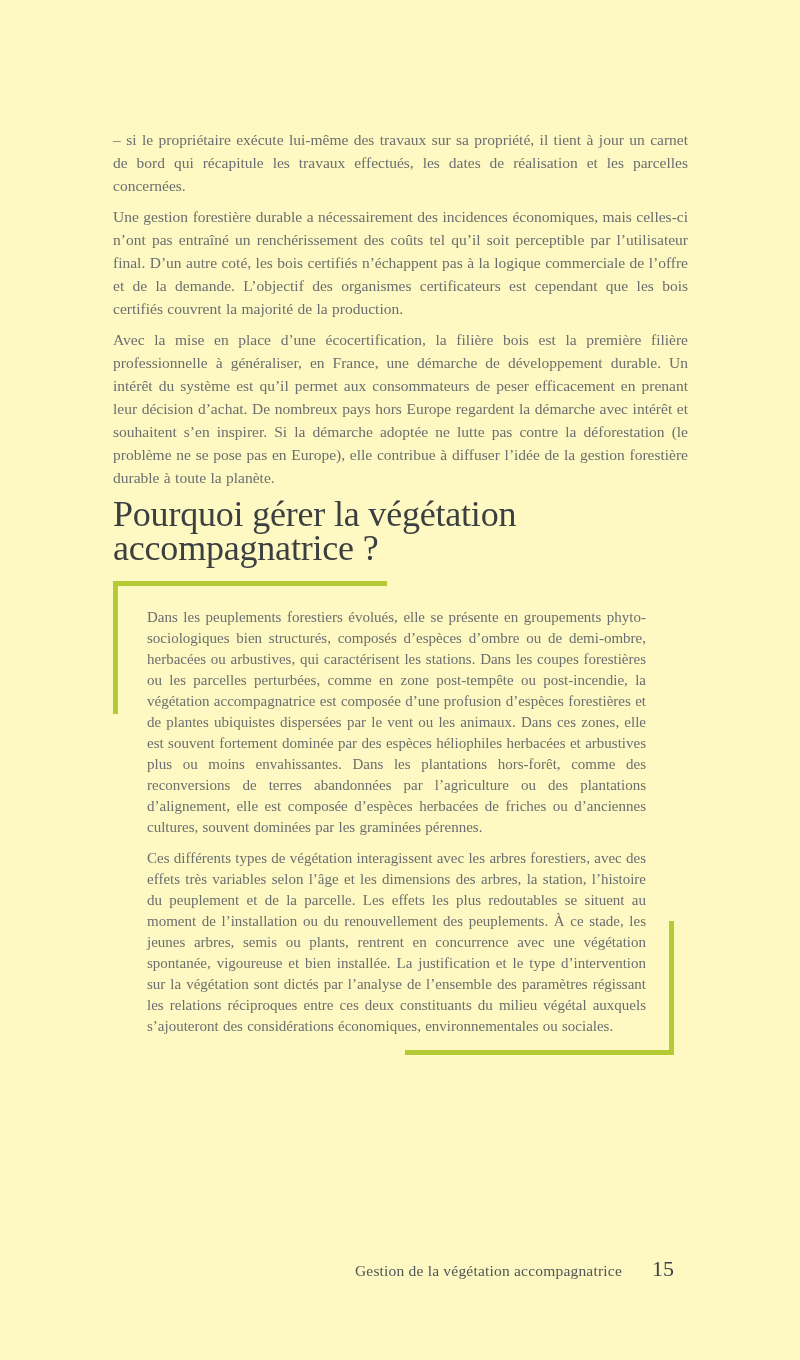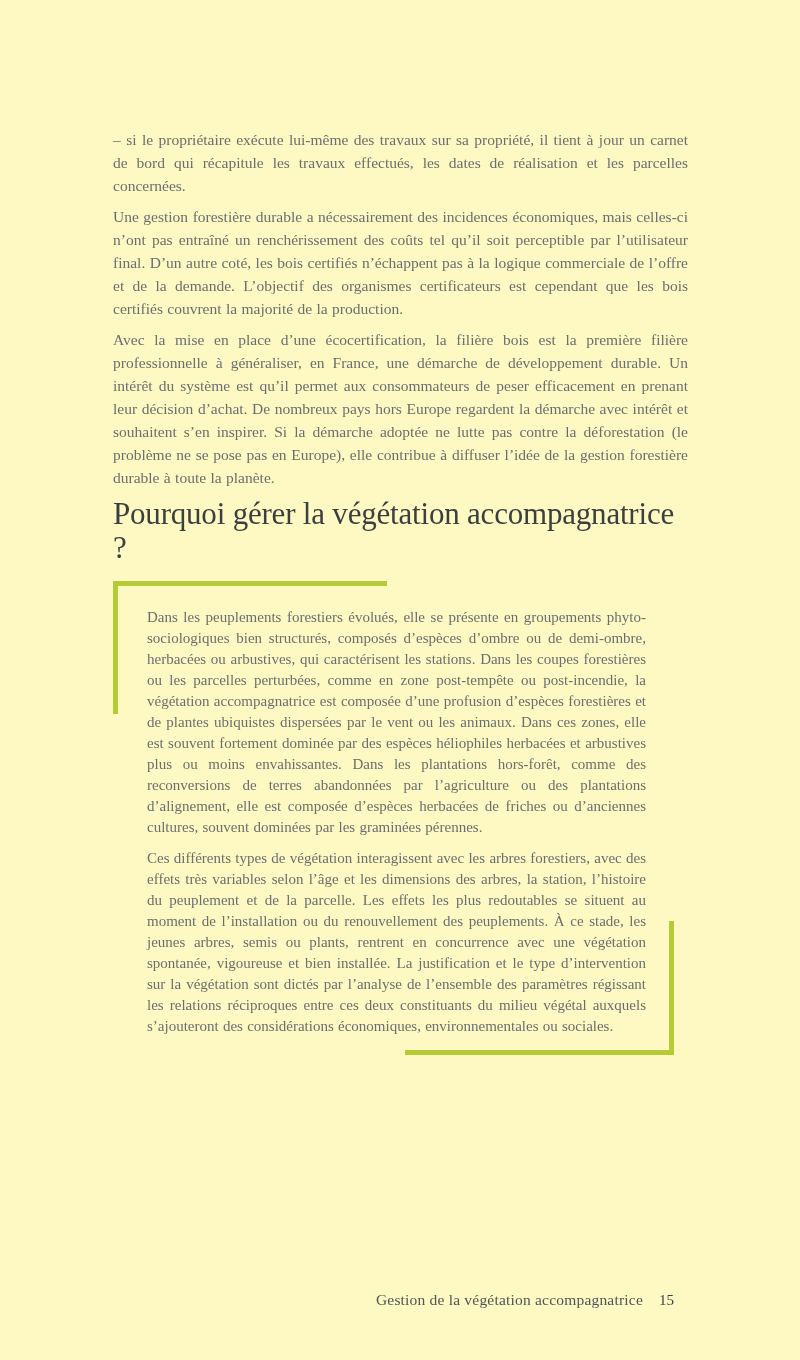--- a/index.html
+++ b/index.html
@@ -23,21 +23,21 @@
   }
   .para {
     font-size: 15.5px;
     line-height: 23px;
     color: #6b6e6e;
     text-align: justify;
     margin: 0 0 8px 0;
     word-spacing: 0.5px;
   }
   .heading {
-    font-size: 31px;
+    font-size: 36px;
     line-height: 34px;
     font-weight: 400;
     letter-spacing: -0.2px;
     color: #3b3f40;
     margin: 6px 0 16px 0;
   }
   .intro .italic { font-style: italic; }
   .highlight-box {
     position: relative;
     margin-top: 4px;
@@ -62,31 +62,30 @@
   .rule-right  { bottom: 0; right: 0; width: 5px; height: 134px; }
   .rule-bottom { bottom: 0; right: 0; width: 269px; height: 5px; }
   .footer {
     position: absolute;
     top: 1256px;
     left: 113px;
     width: 561px;
     display: flex;
     justify-content: flex-end;
     align-items: baseline;
-    gap: 16px;
+    gap: 30px;
   }
   .running-title {
     font-size: 15.5px;
     color: #515556;
     letter-spacing: 0.2px;
   }
   .page-number {
-    font-size: 15px;
+    font-size: 22px;
     color: #3d4142;
-    margin-top: 36px;
   }
 </style>
 </head>
 <body>
 
 <div class="page">
 
   <div class="content">
 
     <p class="para">– si le propriétaire exécute lui-même des travaux sur sa propriété, il tient à jour un carnet de bord qui récapitule les travaux effectués, les dates de réalisation et les parcelles concernées.</p>

